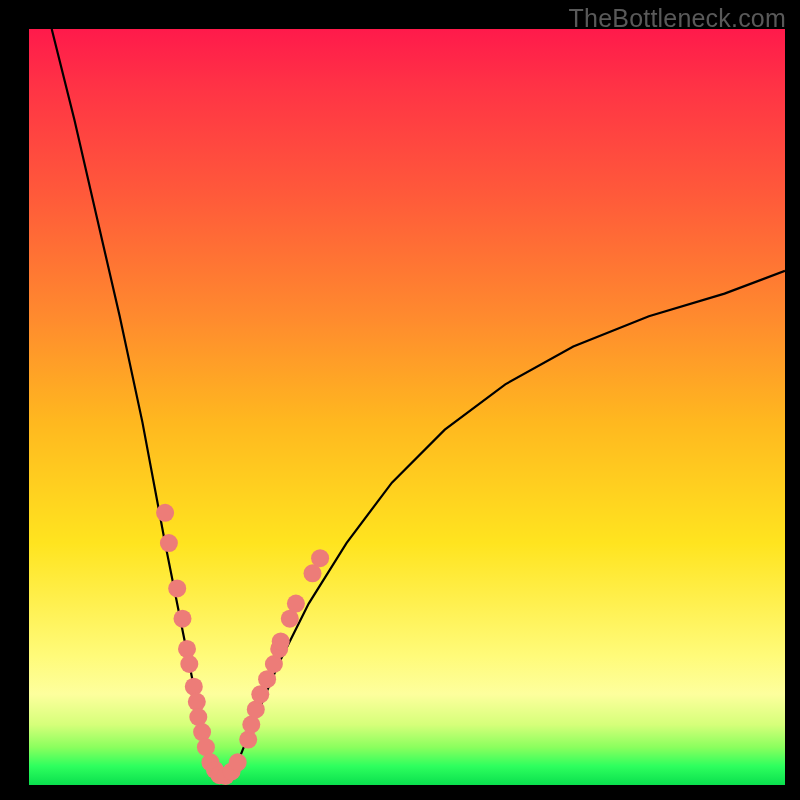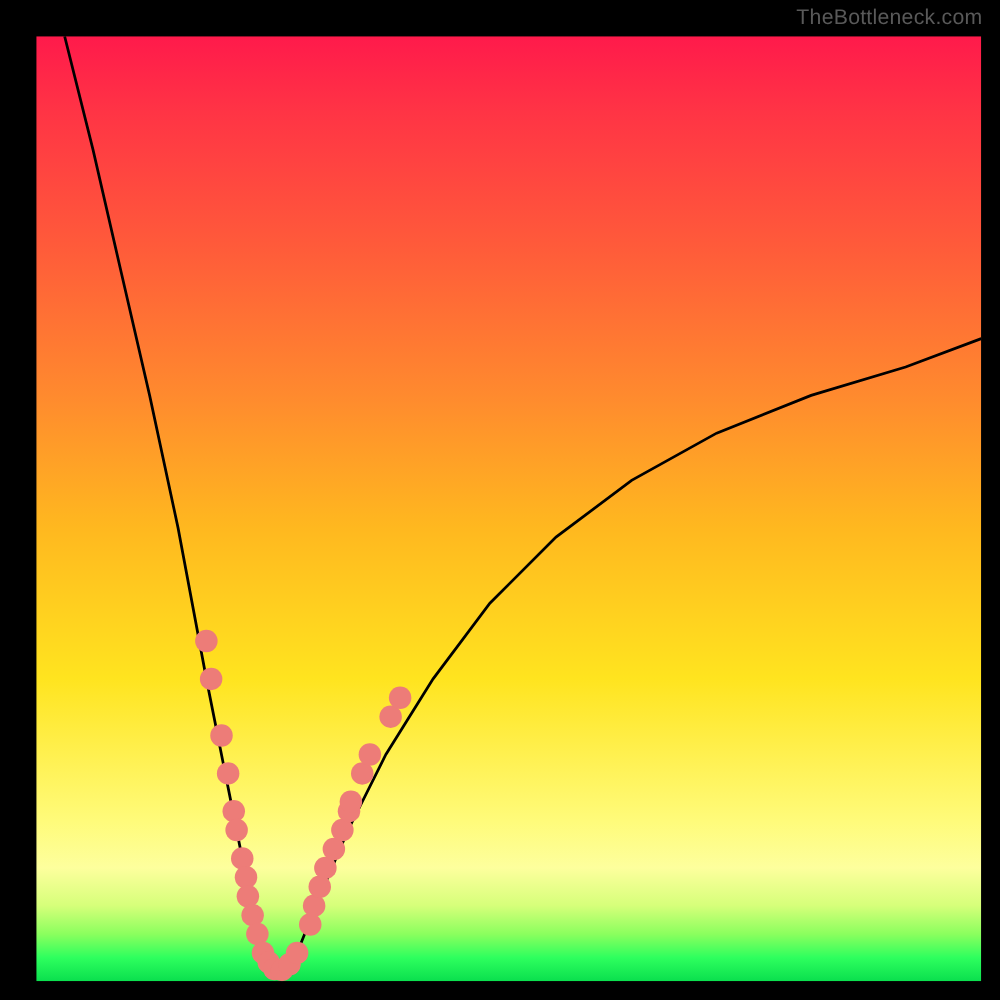--- a/index.html
+++ b/index.html
@@ -42,21 +42,21 @@
       #8bff5e 95%,
       #2eff5e 97.5%,
       #0adf4e 100%
     );
   }
   .watermark {
     position: absolute;
     top: 4px;
     right: 14px;
     color: #595959;
-    font-size: 17px;
+    font-size: 25px;
     letter-spacing: 0.2px;
     font-weight: 400;
     user-select: none;
     text-align: center;
   }
   svg.curve {
     position: absolute;
     inset: 0;
     width: 100%;
     height: 100%;

